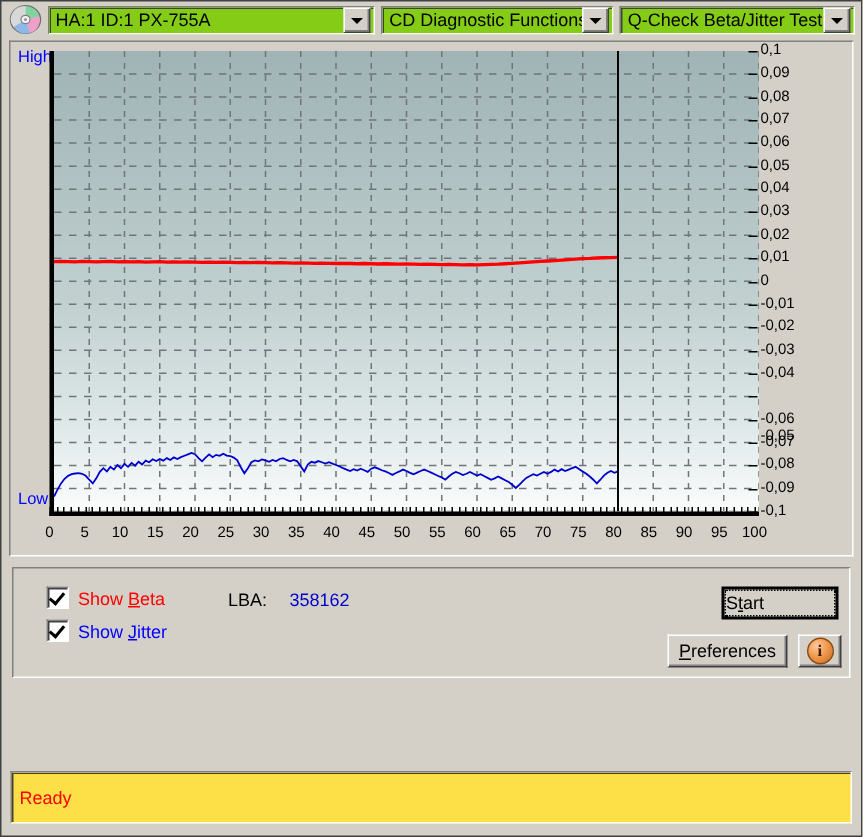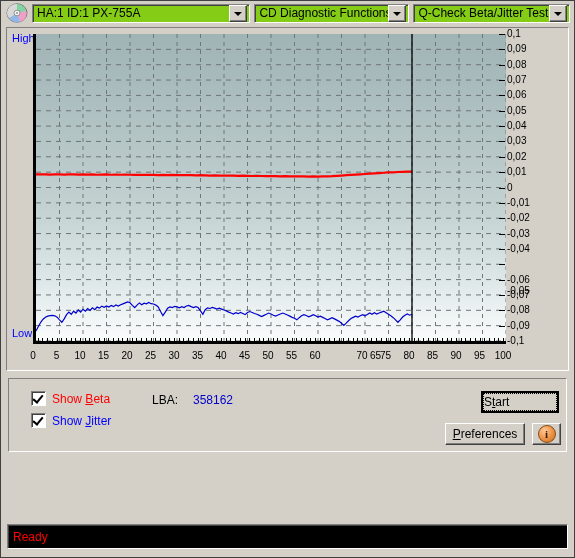--- a/index.html
+++ b/index.html
@@ -181,22 +181,22 @@
     width:16px;height:16px;border-radius:50%;
     background:radial-gradient(circle at 35% 30%,#ffc89a 0%,#f09a50 45%,#c96a1e 100%);
     border:1px solid #8a4a10;
     color:#3a1c00;font-family:"Liberation Serif",serif;
     font-weight:bold;font-size:11px;
     display:flex;align-items:center;justify-content:center;
     line-height:1;
   }
   
   .statusbar{
-    position:absolute;left:6px;right:6px;bottom:8px;height:25px;
-    background:#000000;
+    position:absolute;left:6px;right:6px;bottom:8px;height:35px;
+    background:#fde047;
     border-top:1px solid #808080;border-left:1px solid #808080;
     border-right:1px solid #ffffff;border-bottom:1px solid #ffffff;
     box-shadow:inset 1px 1px 0 #404040;
     display:flex;align-items:center;box-sizing:border-box;
   }
   .statusbar span{padding-left:5px;color:#ff0000;font-size:12px;}
 </style>
 </head>
 <body>
 
@@ -331,21 +331,21 @@
         <div class="xtick" style="left: 70.5px; top: 6px;">15</div>
         <div class="xtick" style="left: 94px; top: 6px;">20</div>
         <div class="xtick" style="left: 117.5px; top: 6px;">25</div>
         <div class="xtick" style="left: 141px; top: 6px;">30</div>
         <div class="xtick" style="left: 164.5px; top: 6px;">35</div>
         <div class="xtick" style="left: 188px; top: 6px;">40</div>
         <div class="xtick" style="left: 211.5px; top: 6px;">45</div>
         <div class="xtick" style="left: 235px; top: 6px;">50</div>
         <div class="xtick" style="left: 258.5px; top: 6px;">55</div>
         <div class="xtick" style="left: 282px; top: 6px;">60</div>
-        <div class="xtick" style="left: 305.5px; top: 6px; margin-left: 37px;">65</div>
+        <div class="xtick" style="left: 305.5px; top: 6px;">65</div>
         <div class="xtick" style="left: 329px; top: 6px;">70</div>
         <div class="xtick" style="left: 352.5px; top: 6px;">75</div>
         <div class="xtick" style="left: 376px; top: 6px;">80</div>
         <div class="xtick" style="left: 399.5px; top: 6px;">85</div>
         <div class="xtick" style="left: 423px; top: 6px;">90</div>
         <div class="xtick" style="left: 446.5px; top: 6px;">95</div>
         <div class="xtick" style="left: 470px; top: 6px;">100</div>
         <div style="position: absolute; left: 0px; top: -6px; width: 1px; height: 6px; background: rgb(0, 0, 0);"></div>
         <div style="position: absolute; left: 4.7px; top: -6px; width: 1px; height: 4px; background: rgb(0, 0, 0);"></div>
         <div style="position: absolute; left: 9.4px; top: -6px; width: 1px; height: 4px; background: rgb(0, 0, 0);"></div>

